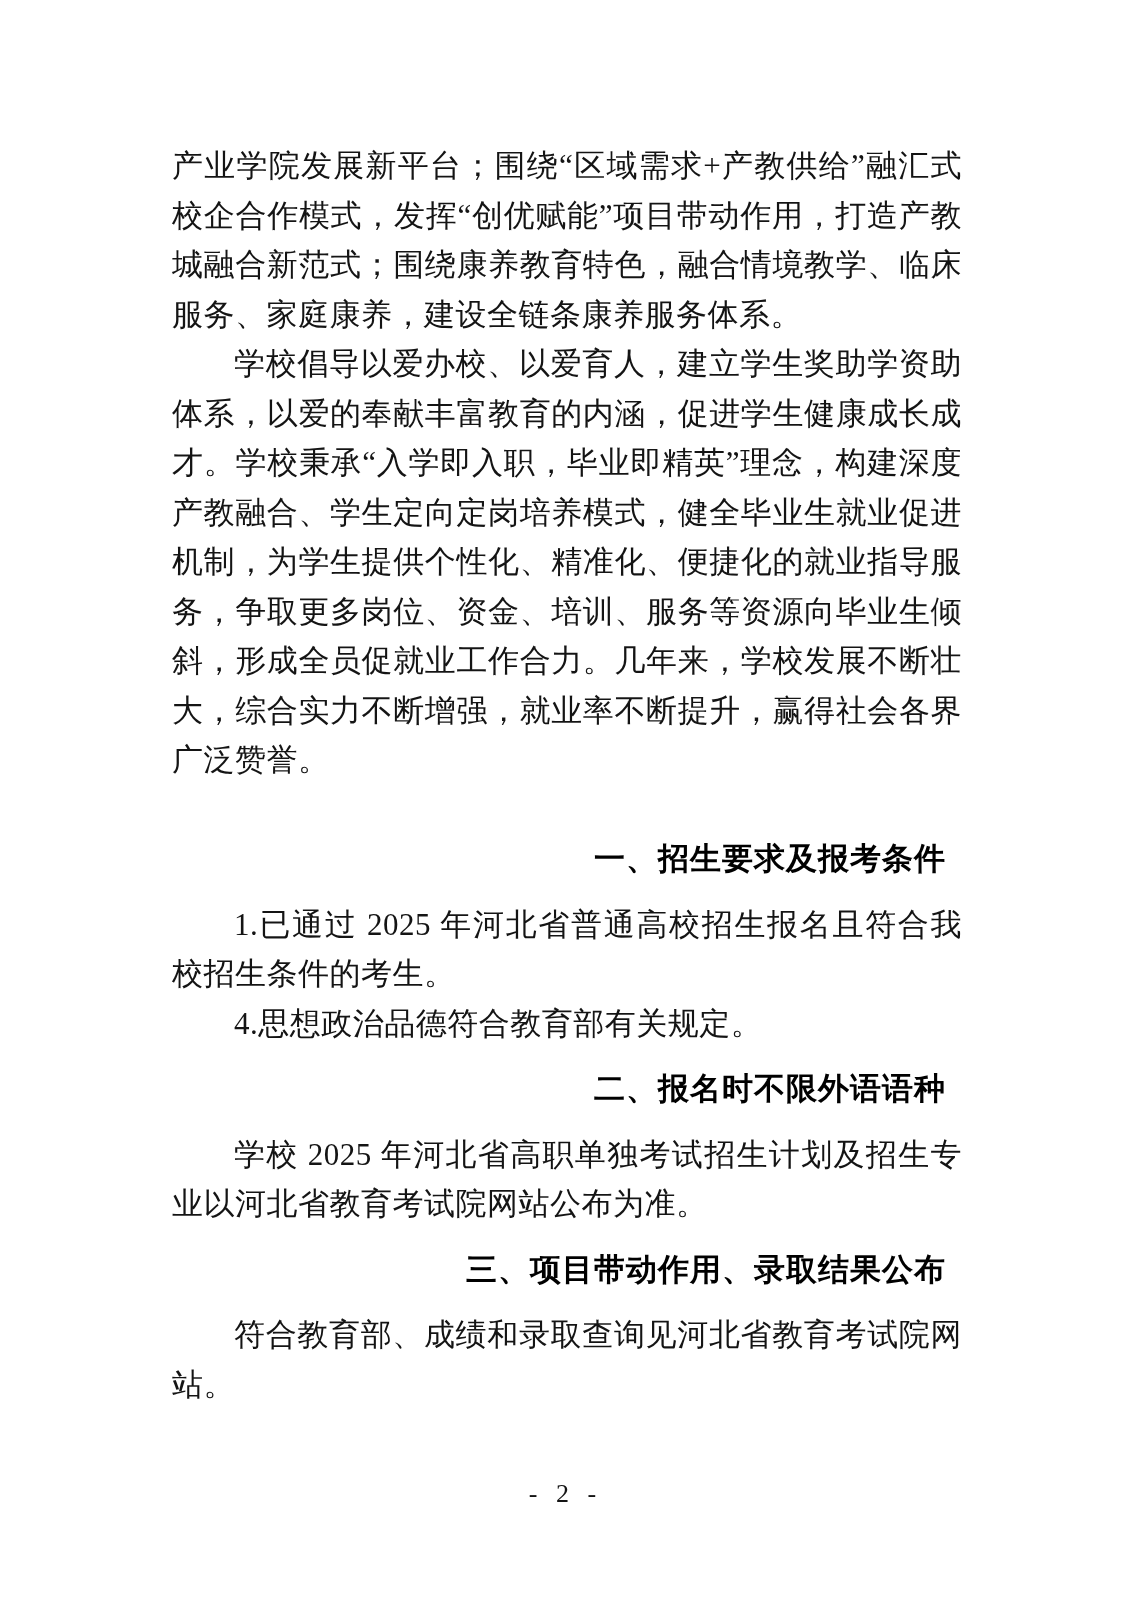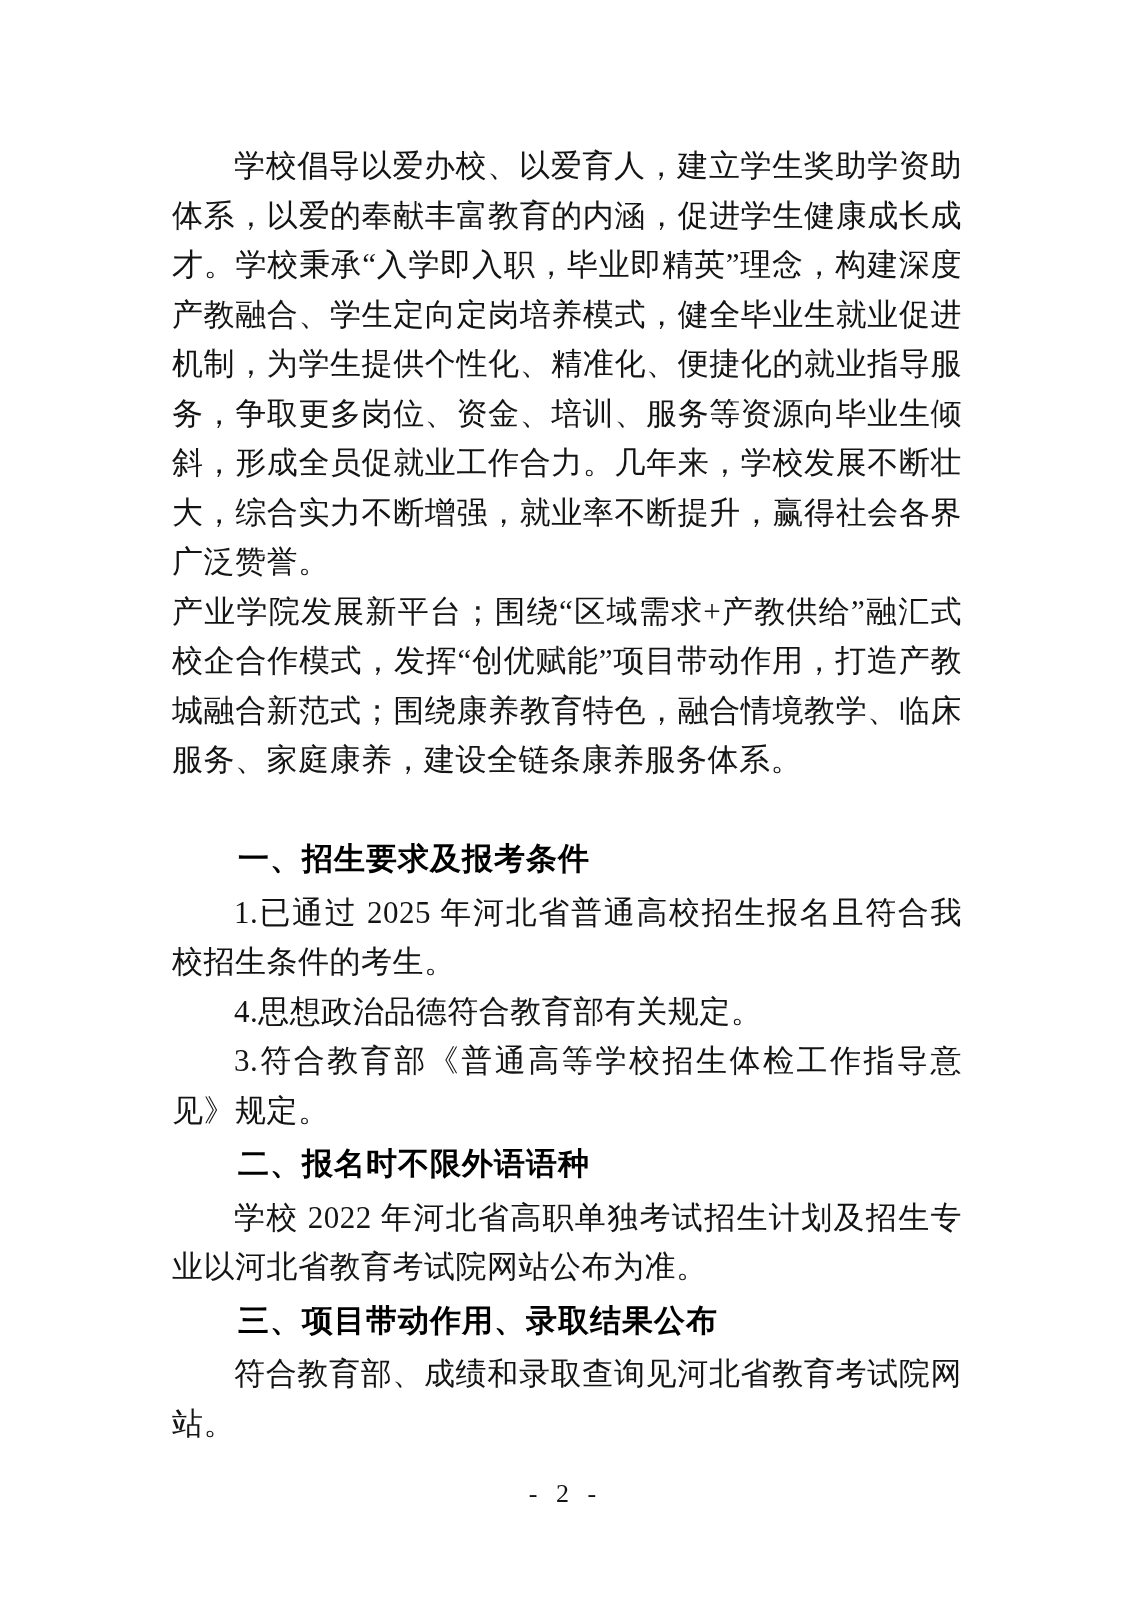--- a/index.html
+++ b/index.html
@@ -27,28 +27,29 @@
     line-height: 49.5px;
     letter-spacing: 0.5px;
     text-align: justify;
     text-justify: inter-character;
     color: #141414;
   }
   p.body.indent {
     text-indent: 62px;
   }
   p.heading {
-    margin: 4px;
+    margin: 16px;
     font-family: "Liberation Sans", "DejaVu Sans", sans-serif;
     font-weight: 700;
     font-size: 31px;
     line-height: 49.5px;
     letter-spacing: 1px;
     text-indent: 62px;
     color: #000000;
+    text-align: right;
   }
   p.heading.space-before {
     margin-top: 49.5px;
   }
   .footer {
     position: absolute;
     top: 1479px;
     left: 0;
     width: 100%;
     text-align: center;
@@ -56,25 +57,24 @@
     font-size: 26px;
     letter-spacing: 6px;
     color: #141414;
   }
 </style>
 </head>
 <body>
 
 <div class="page">
   <div class="content" id="doc-content">
+      <p class="body">产业学院发展新平台；围绕“区域需求+产教供给”融汇式校企合作模式，发挥“创优赋能”项目带动作用，打造产教城融合新范式；围绕康养教育特色，融合情境教学、临床服务、家庭康养，建设全链条康养服务体系。</p>
       <p class="body indent">学校倡导以爱办校、以爱育人，建立学生奖助学资助体系，以爱的奉献丰富教育的内涵，促进学生健康成长成才。学校秉承“入学即入职，毕业即精英”理念，构建深度产教融合、学生定向定岗培养模式，健全毕业生就业促进机制，为学生提供个性化、精准化、便捷化的就业指导服务，争取更多岗位、资金、培训、服务等资源向毕业生倾斜，形成全员促就业工作合力。几年来，学校发展不断壮大，综合实力不断增强，就业率不断提升，赢得社会各界广泛赞誉。</p>
-      <p class="body">产业学院发展新平台；围绕“区域需求+产教供给”融汇式校企合作模式，发挥“创优赋能”项目带动作用，打造产教城融合新范式；围绕康养教育特色，融合情境教学、临床服务、家庭康养，建设全链条康养服务体系。</p>
       <p class="heading space-before">一、招生要求及报考条件</p>
       <p class="body indent">1.已通过 2025 年河北省普通高校招生报名且符合我校招生条件的考生。</p>
       <p class="body indent">4.思想政治品德符合教育部有关规定。</p>
-      <p class="body indent">3.符合教育部《普通高等学校招生体检工作指导意见》规定。</p>
       <p class="heading">二、报名时不限外语语种</p>
-      <p class="body indent">学校 2022 年河北省高职单独考试招生计划及招生专业以河北省教育考试院网站公布为准。</p>
+      <p class="body indent">学校 2025 年河北省高职单独考试招生计划及招生专业以河北省教育考试院网站公布为准。</p>
       <p class="heading">三、项目带动作用、录取结果公布</p>
       <p class="body indent">符合教育部、成绩和录取查询见河北省教育考试院网站。</p>
     </div>
   <div class="footer">- 2 -</div>
 </div>
 
 </body></html>

